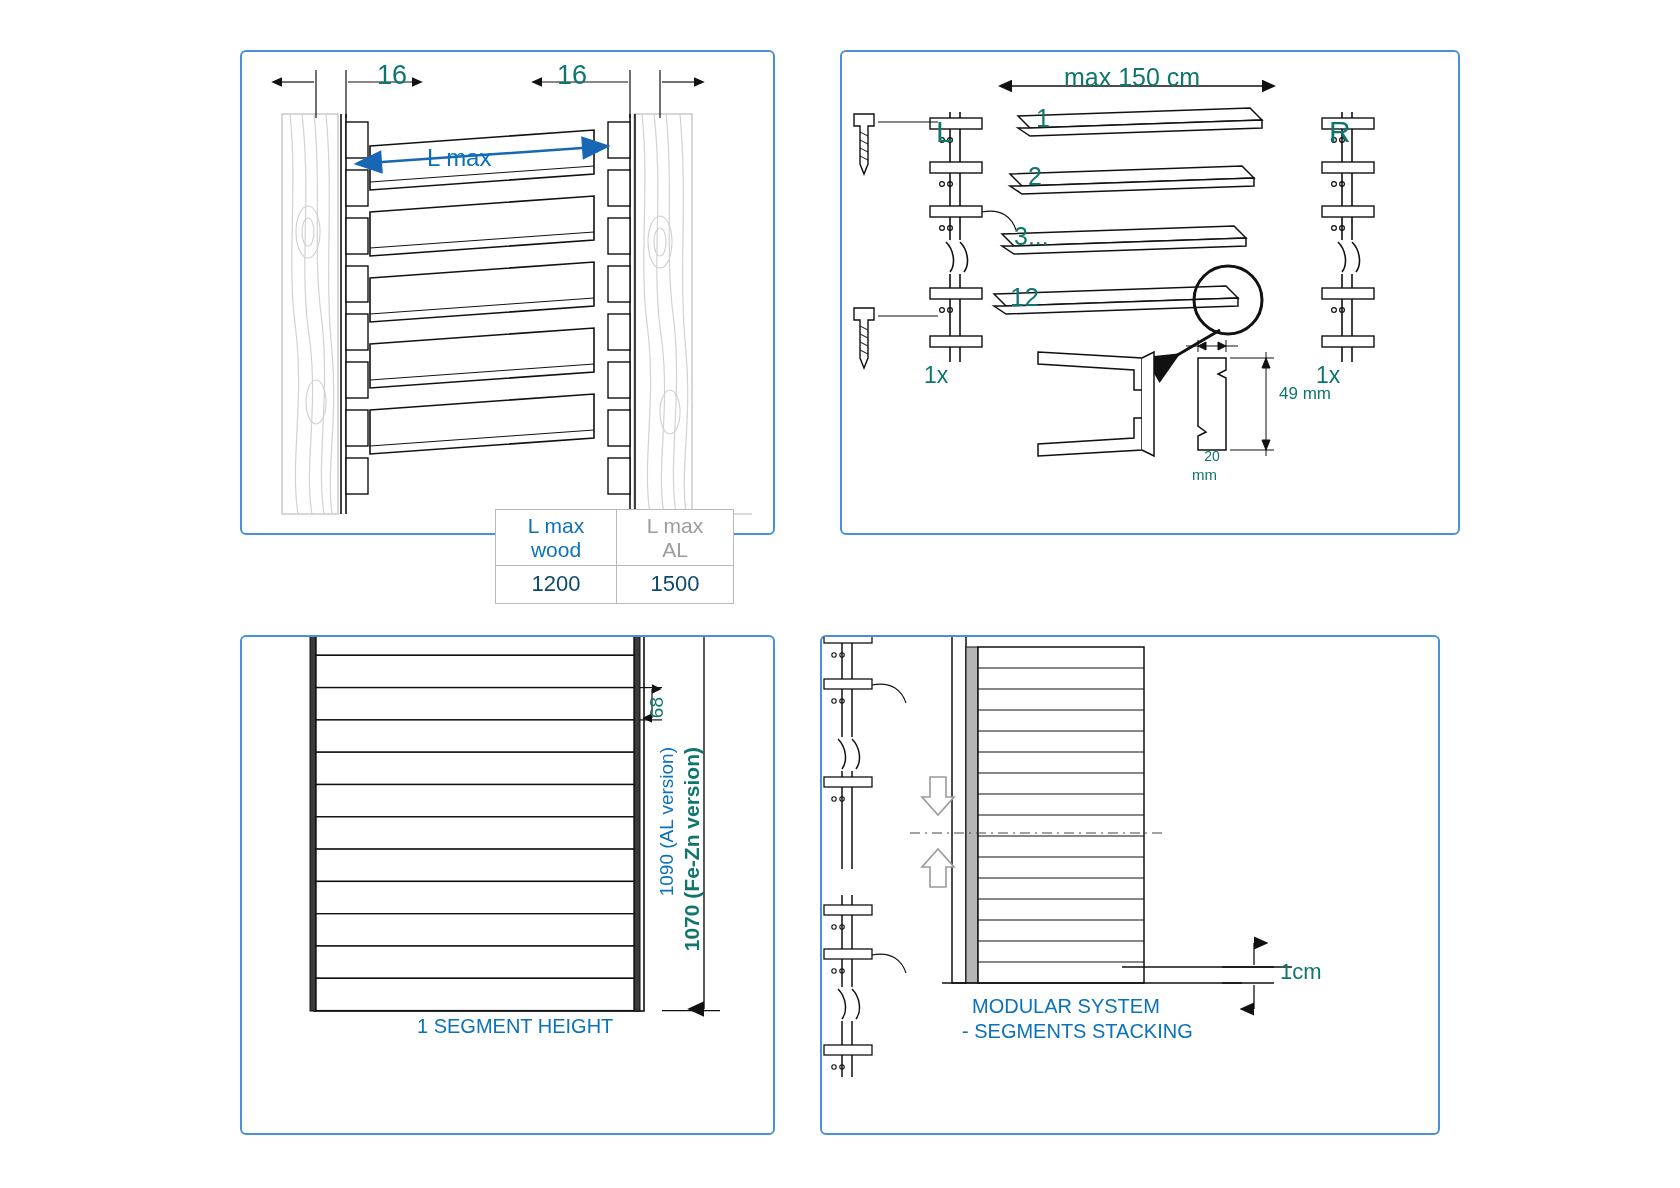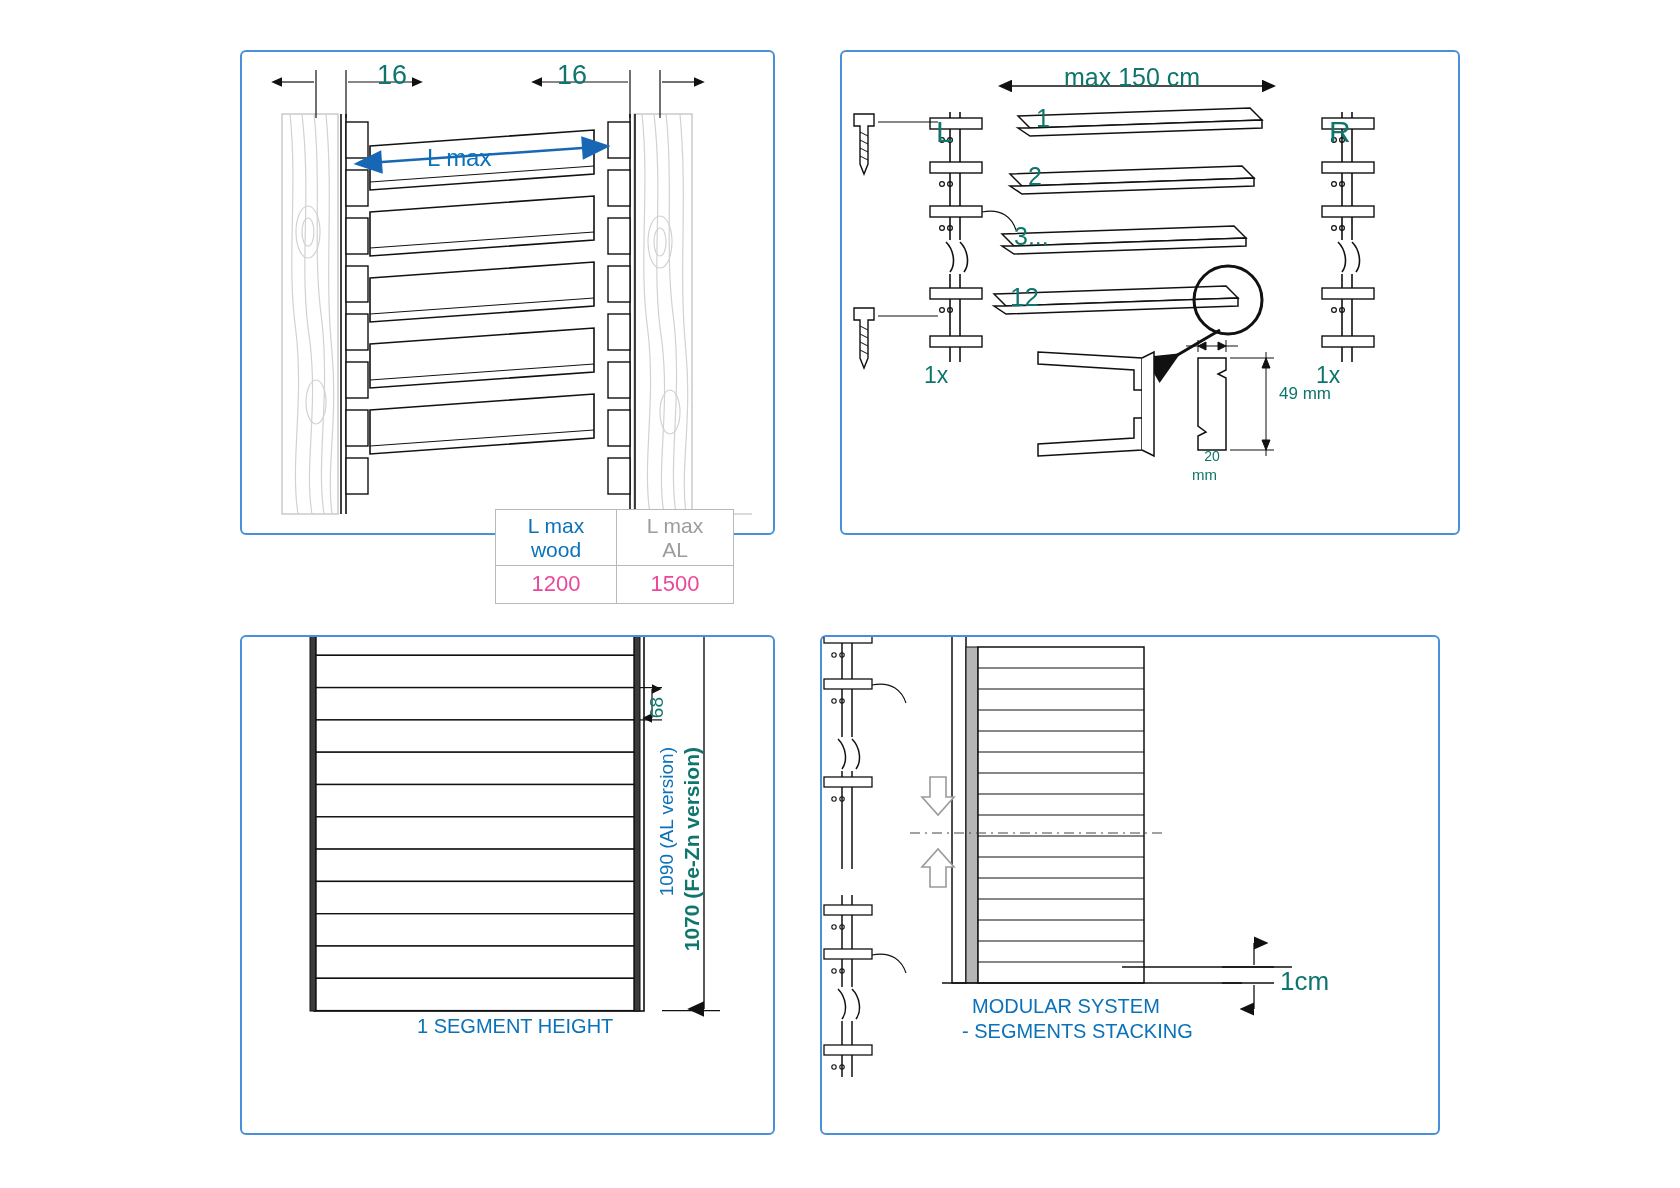--- a/index.html
+++ b/index.html
@@ -46,21 +46,21 @@
     font-size: 21px;
   }
   .lmax-table td {
     border: 1px solid #b9b9b9;
     text-align: center;
     padding: 4px 10px;
     line-height: 1.12;
   }
   .lmax-table .hd-wood { color: #0b72b9; width: 100px; }
   .lmax-table .hd-al   { color: #9c9c9c; width: 96px; }
-  .lmax-table .v       { color: #ec4899; font-size: 22px; padding: 6px 10px; }
+  .lmax-table .v       { color: #0c4a6e; font-size: 22px; padding: 6px 10px; }
 
   .vert-text {
     writing-mode: vertical-rl;
     transform: rotate(180deg);
     white-space: nowrap;
   }
 </style>
 </head>
 <body>
 
@@ -622,16 +622,16 @@
     <line x1="88" y1="196" x2="340" y2="196" stroke="#444" stroke-width="1" stroke-dasharray="10 5 2 5"></line>
 
     <g stroke="#111" stroke-width="1.3">
       <line x1="400" y1="330" x2="452" y2="330"></line>
       <line x1="400" y1="346" x2="452" y2="346"></line>
       <line x1="432" y1="306" x2="432" y2="328" marker-start="url(#gUp)"></line>
       <line x1="432" y1="348" x2="432" y2="372" marker-end="url(#gDown)"></line>
     </g>
   </svg>
 
-  <div class="lbl black" style="left:458px; top:322px; font-size:26px;margin-top:7px;">1cm</div>
+  <div class="lbl black" style="left:458px; top:322px; font-size:22px;">1cm</div>
   <div class="lbl blue" style="left:150px; top:358px; font-size:20px;">MODULAR SYSTEM</div>
   <div class="lbl blue" style="left:140px; top:383px; font-size:20px;">- SEGMENTS STACKING</div>
 </div>
 
 </body></html>

